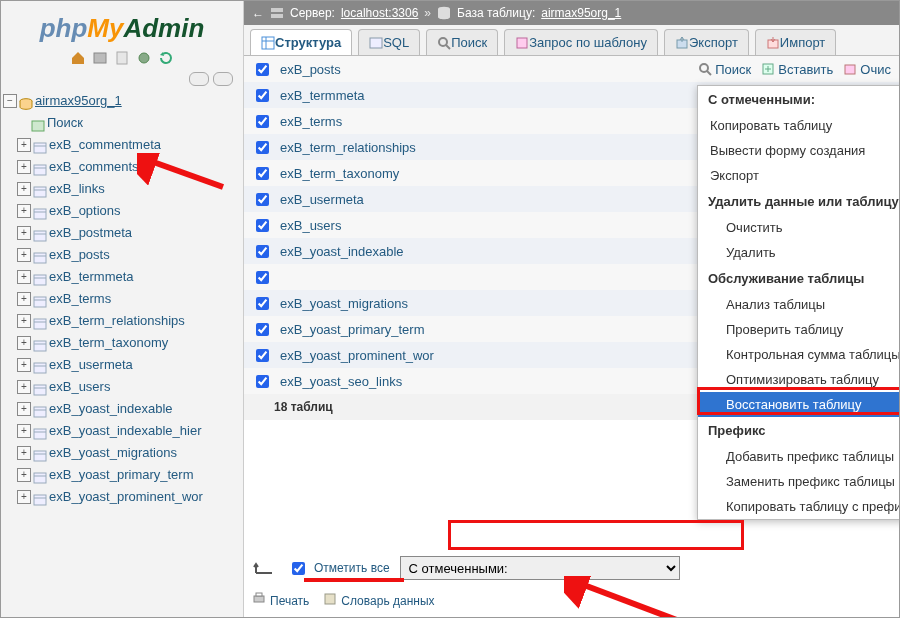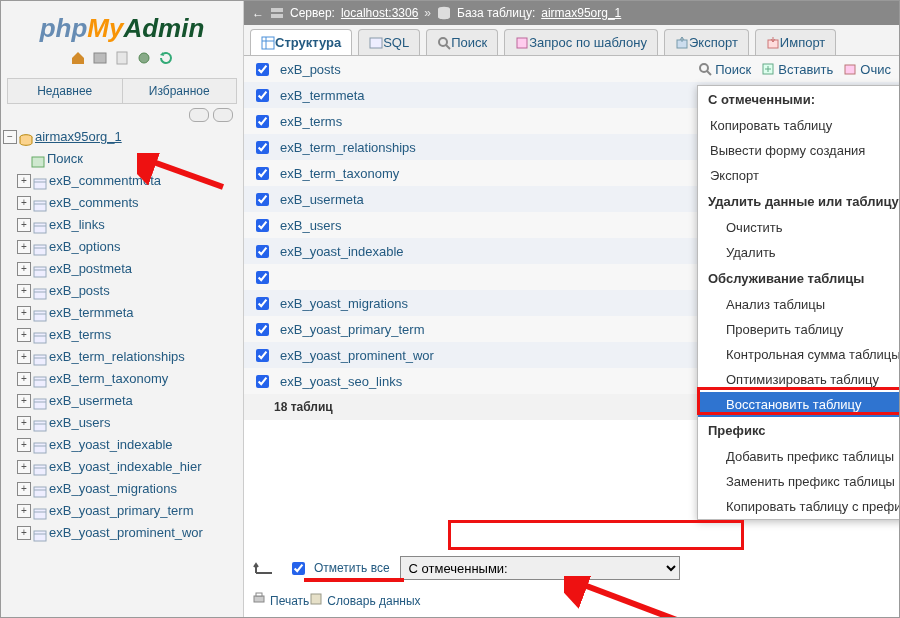--- a/index.html
+++ b/index.html
@@ -62,21 +62,21 @@
   
   .redbox{position:absolute;border:3px solid #e11;box-sizing:border-box;pointer-events:none;z-index:60;}
   
   #footer{position:absolute;left:0;right:0;bottom:0;padding:6px 8px 8px;background:#fff;}
   #footer-top{display:flex;align-items:center;gap:10px;padding:4px 0 8px;}
   .turn-arrow{width:26px;height:14px;display:inline-block;}
   .sel-all{display:flex;align-items:center;gap:6px;color:#235a81;}
   .sel-all input{accent-color:#2563eb;}
   .dd{flex:0 0 280px;}
   .dd select{width:100%;height:24px;border:1px solid #888;font-size:13px;padding:2px 4px;}
-  #footer-bot{display:flex;align-items:center;gap:0;padding-top:4px;color:#235a81;}
+  #footer-bot{display:flex;align-items:center;gap:14px;padding-top:4px;color:#235a81;}
   #footer-bot .fb{display:flex;align-items:center;gap:4px;}
   .red-under{position:absolute;height:4px;background:#e11;}
 </style>
 </head>
 <body>
 
 <div id="app">
 
   <div id="sidebar">
     <div id="logo-wrap">
@@ -95,24 +95,20 @@
             <rect x="3" y="2" width="10" height="12" fill="#e6e6e6" stroke="#aaa"></rect>
           </svg></span>
       <span class="mini-icon"><svg viewBox="0 0 16 16">
             <circle cx="8" cy="8" r="5" fill="#8a8" stroke="#585"></circle>
           </svg></span>
       <span class="mini-icon"><svg viewBox="0 0 16 16">
             <path fill="none" stroke="#3a7" stroke-width="2" d="M3 8a5 5 0 1 0 2-4"></path>
             <path fill="#3a7" d="M5 2l-3 3 4 1z"></path>
           </svg></span>
     </div>
-    <div id="recent-fav">
-      <div class="tab">Недавнее</div>
-      <div class="tab">Избранное</div>
-    </div>
     <div class="collapse-row">
       <span class="pill"></span>
       <span class="pill"></span>
     </div>
 
     <div class="tree" id="db-tree">
       <div class="tree-row">
         <span class="sq">−</span>
         <span class="tbl-ico"><svg viewBox="0 0 14 12">
               <ellipse cx="7" cy="3" rx="6" ry="2.3" fill="#fbd38d" stroke="#b8860b"></ellipse>

